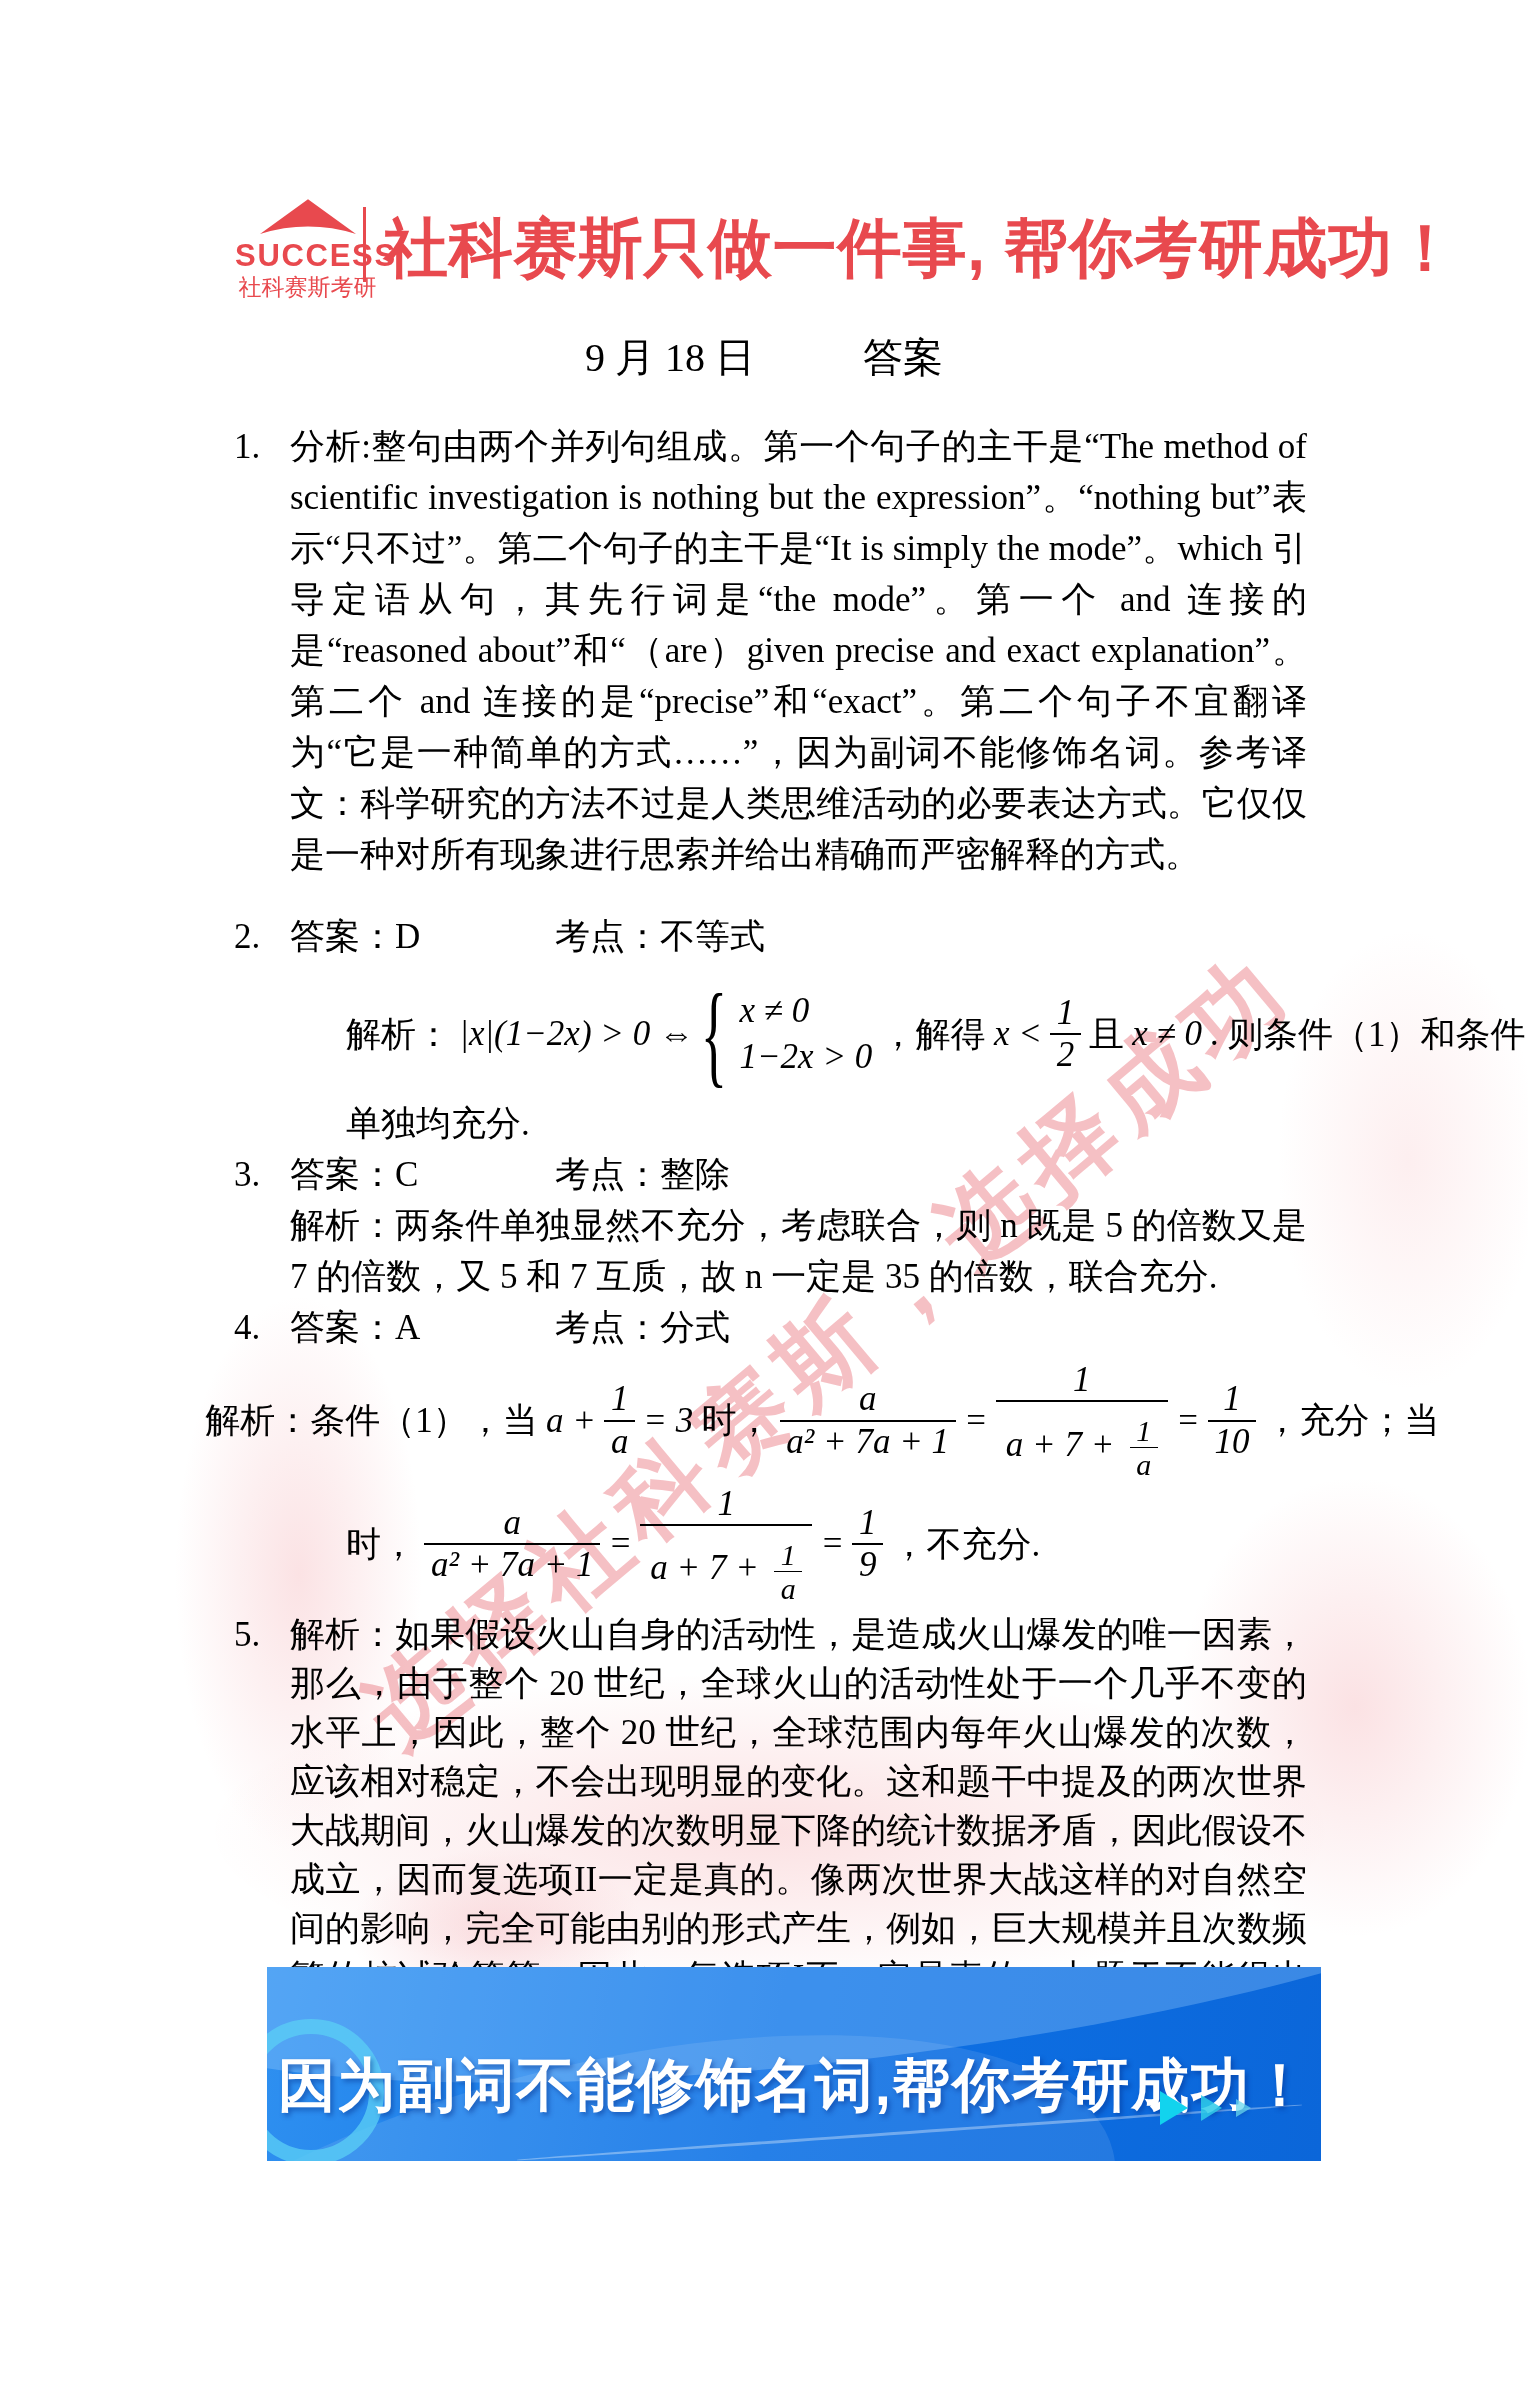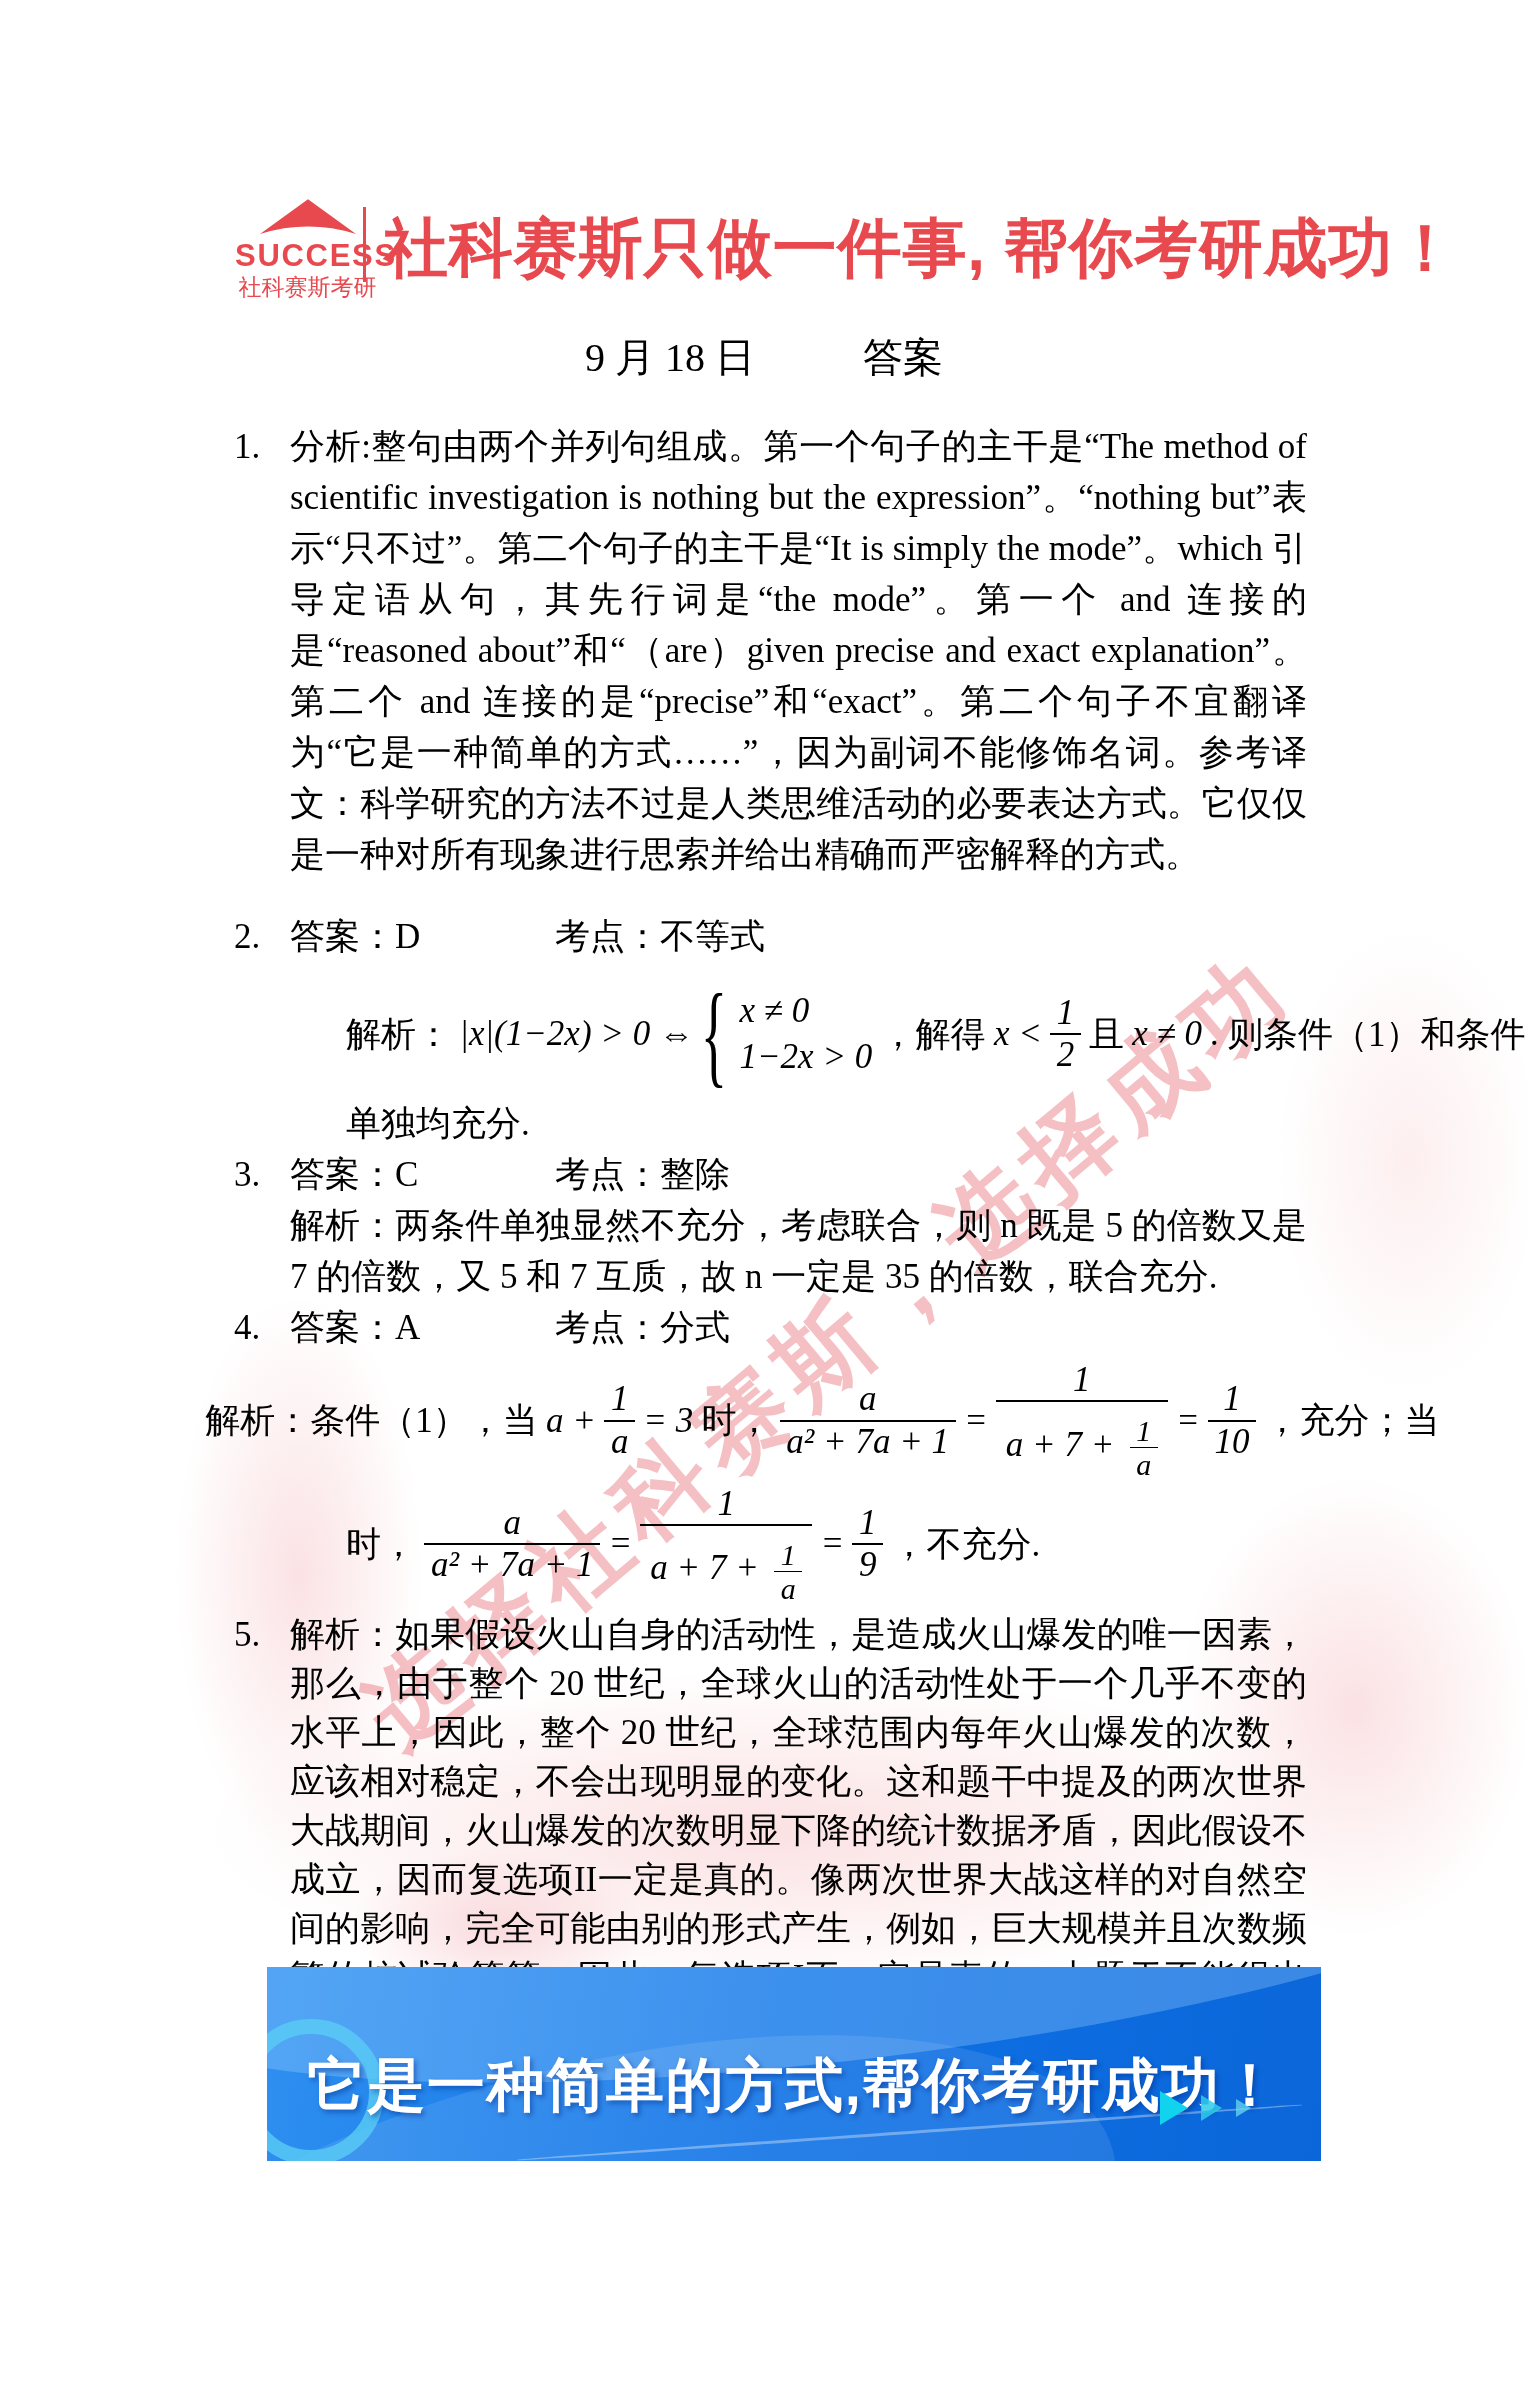--- a/index.html
+++ b/index.html
@@ -229,20 +229,20 @@
     <div class="para">解析：如果假设火山自身的活动性，是造成火山爆发的唯一因素，那么，由于整个 20 世纪，全球火山的活动性处于一个几乎不变的水平上，因此，整个 20 世纪，全球范围内每年火山爆发的次数，应该相对稳定，不会出现明显的变化。这和题干中提及的两次世界大战期间，火山爆发的次数明显下降的统计数据矛盾，因此假设不成立，因而复选项II一定是真的。像两次世界大战这样的对自然空间的影响，完全可能由别的形式产生，例如，巨大规模并且次数频繁的核试验等等。因此，复选项I不一定是真的。由题干不能得出 19 世纪全球火山爆发比 20 世纪要频繁。因此，复选项III不一定是真的。故正确答案为 B 选项。</div>
   </div>
 
 </div>
 
 <div class="banner">
   <div class="sw1"></div>
   <div class="sw2"></div>
   <div class="sw3"></div>
   <div class="ring"></div>
-  <div class="banner-text">它是一种简单的方式,帮你考研成功！</div>
+  <div class="banner-text">因为副词不能修饰名词,帮你考研成功！</div>
   <div class="arrows">
     <span class="tri t1"></span>
     <span class="tri t2"></span>
     <span class="tri t3"></span>
   </div>
 </div>
 
 
 </body></html>

